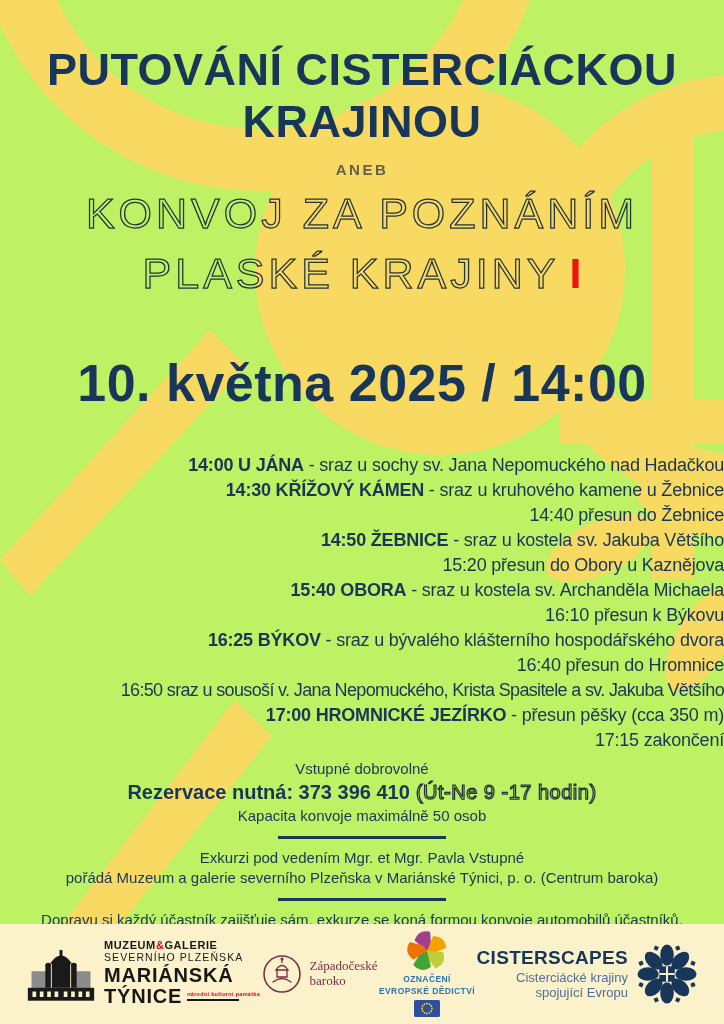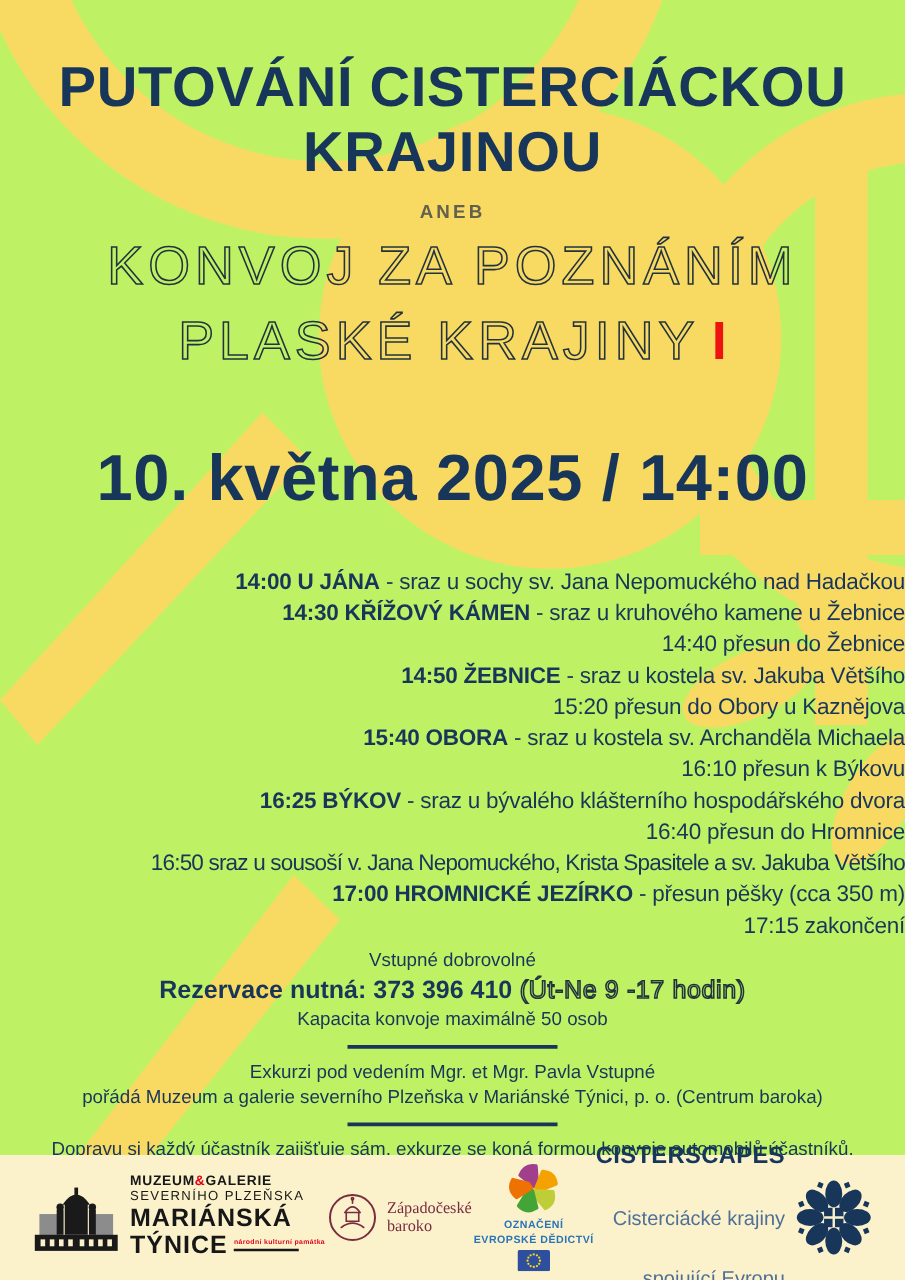--- a/index.html
+++ b/index.html
@@ -76,21 +76,21 @@
   .m-badge-bar{width:52px;height:2px;background:#171717;}
   
   .baroko-text{font-family:"Liberation Serif", serif;font-weight:normal;color:#7b2d40;
     font-size:13px;line-height:1.15;text-align:left;}
   
   .heritage{display:flex;flex-direction:column;align-items:center;gap:3px;}
   .h-text{font-size:8.5px;font-weight:bold;color:#2b74b8;letter-spacing:0.4px;line-height:1.3;text-align:center;}
   
   .c-text{text-align:right;line-height:1.2;}
   .c-name{font-size:19px;font-weight:bold;color:#17365a;letter-spacing:0.3px;}
-  .c-sub{font-size:16px;color:#4f6f97;margin-top:29px;}
+  .c-sub{font-size:13px;color:#4f6f97;}
 </style>
 </head>
 <body>
 
 <div class="poster">
 
   <svg class="watermark" viewBox="0 0 724 1024" xmlns="http://www.w3.org/2000/svg">
     <g fill="#f8da62" stroke="none">
       <circle cx="440" cy="270" r="185"></circle>
       <circle cx="260" cy="-95" r="255" fill="none" stroke="#f8da62" stroke-width="62"></circle>

